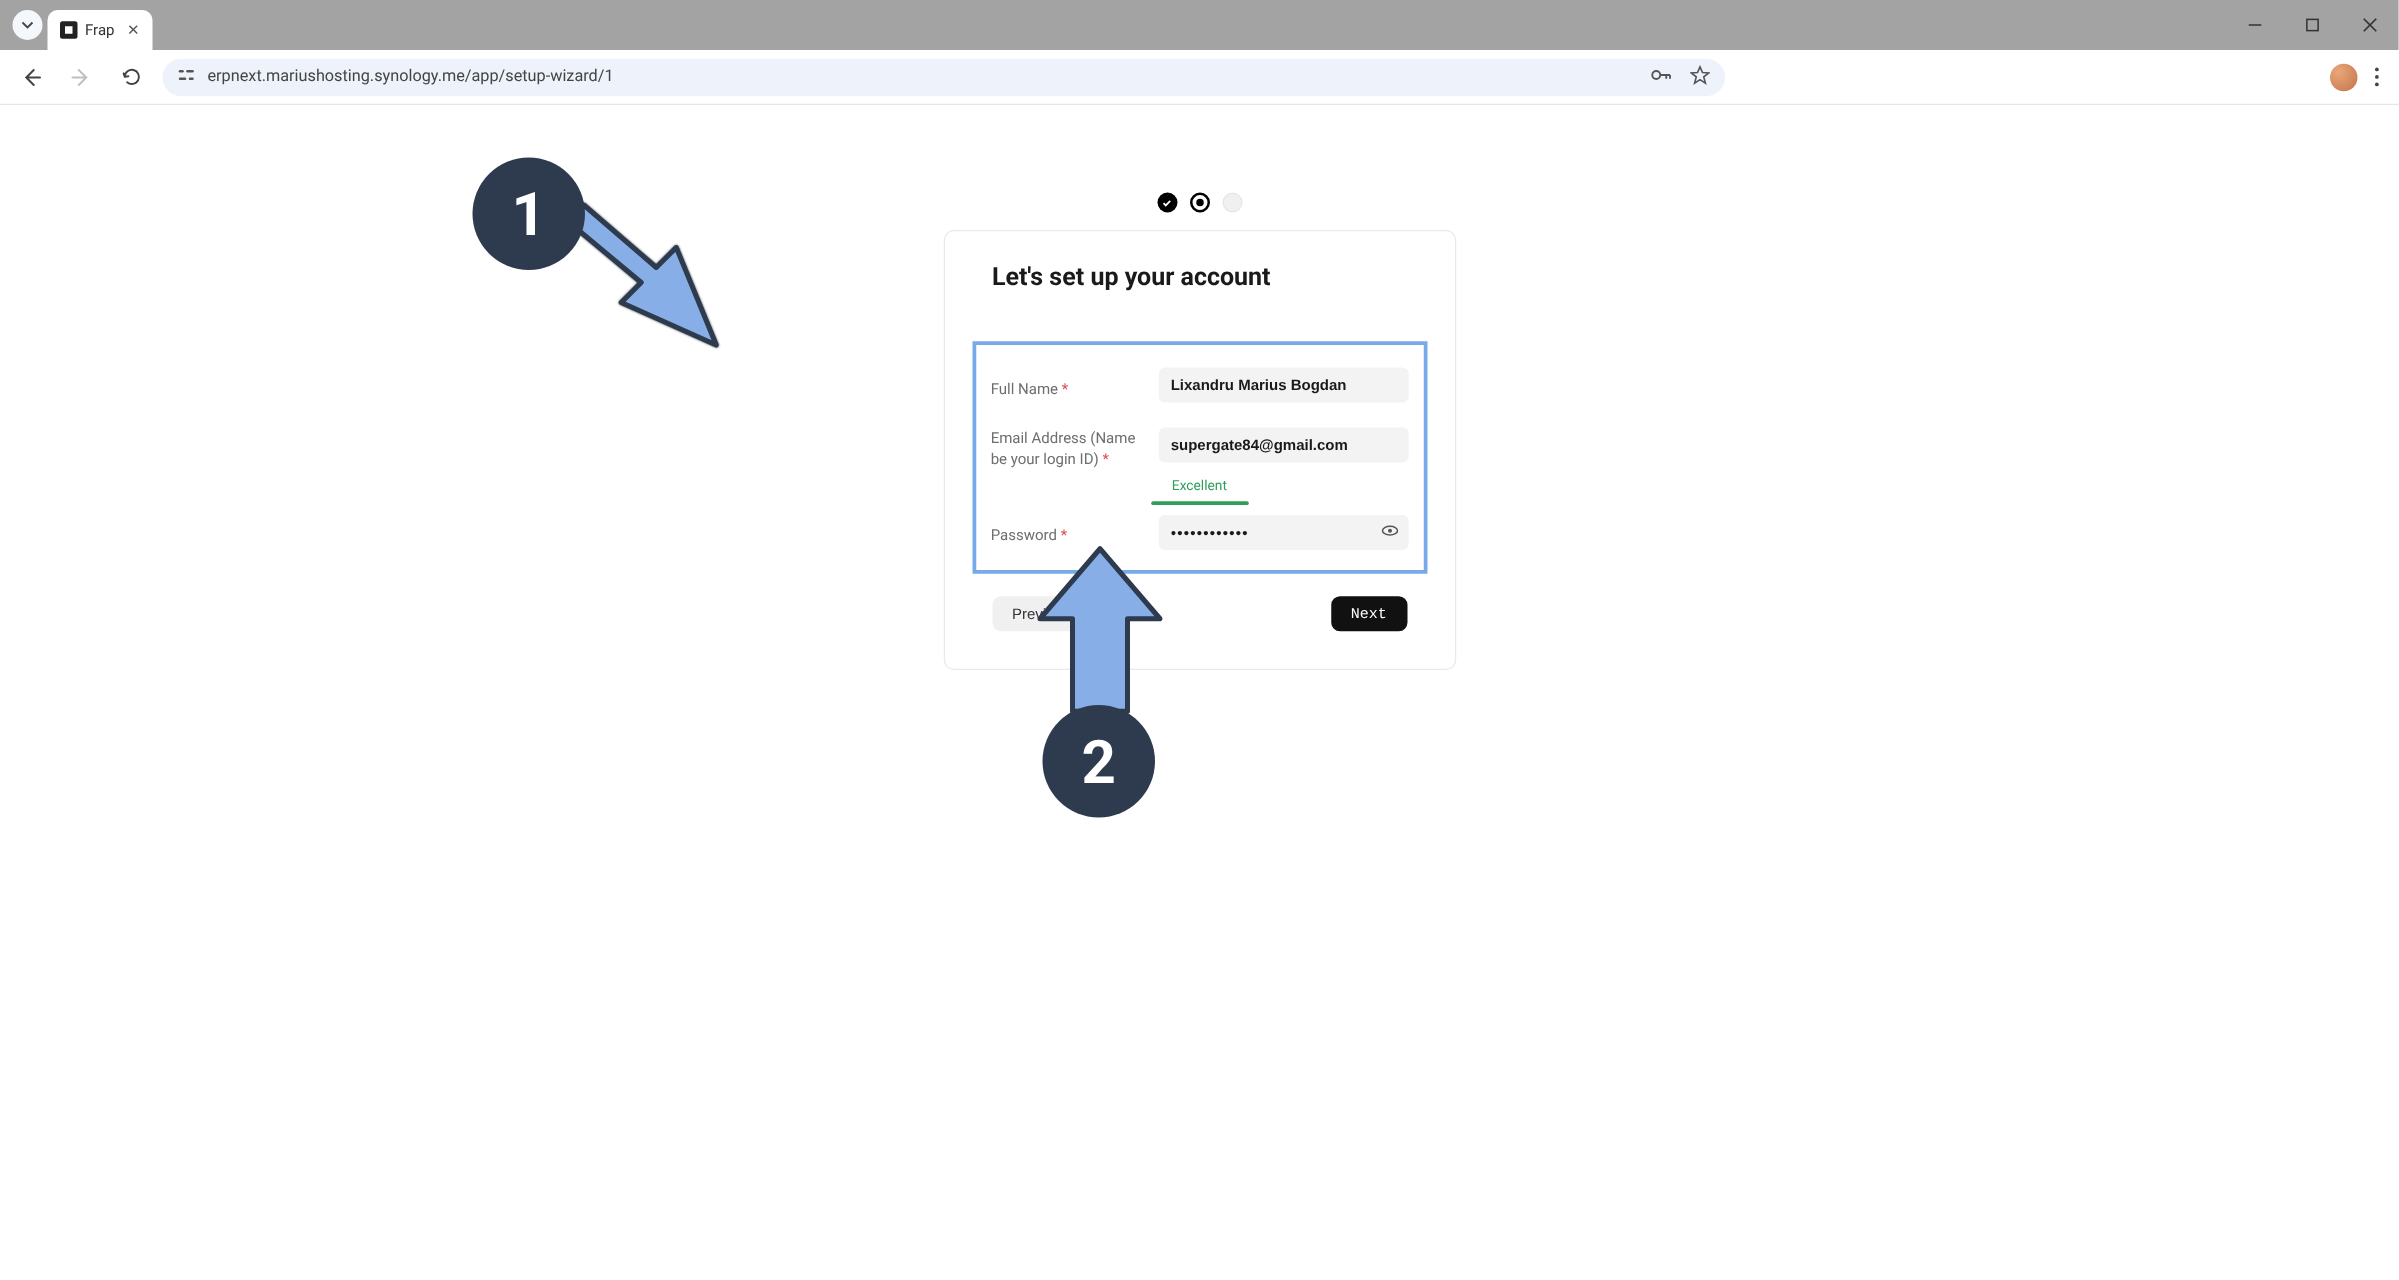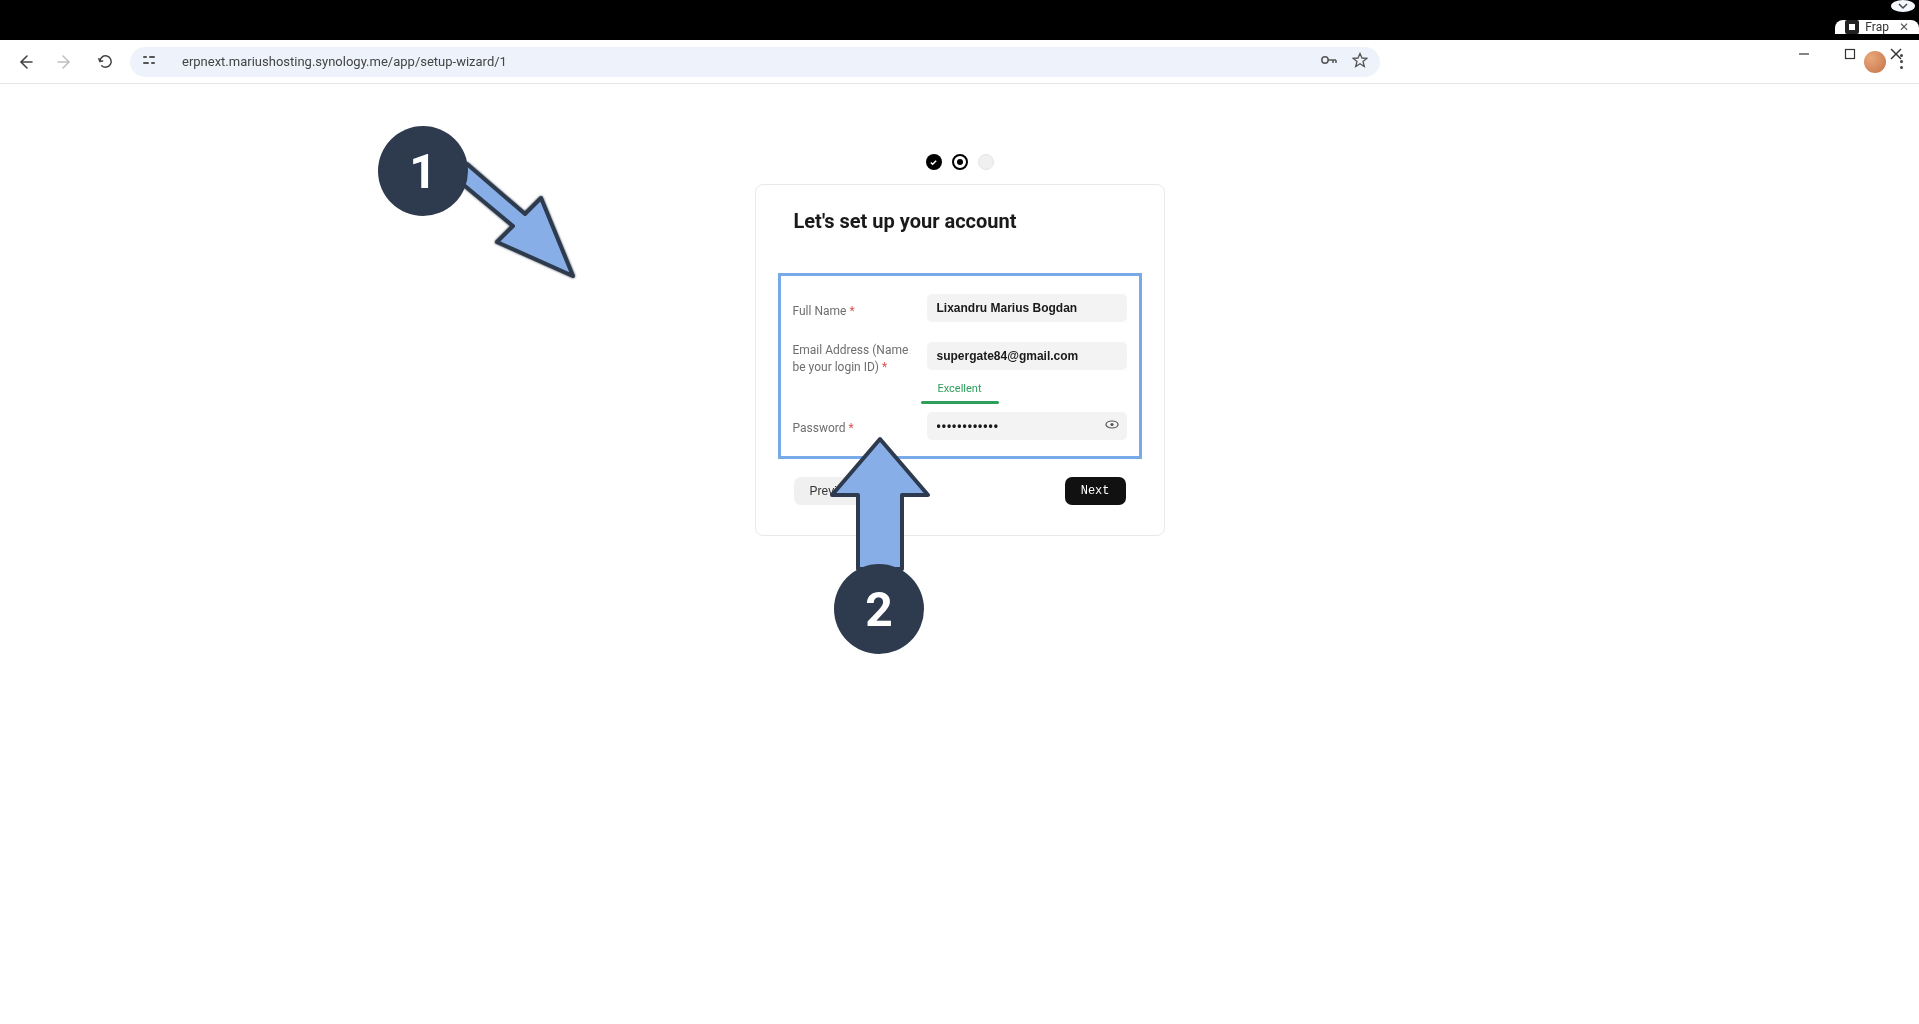--- a/index.html
+++ b/index.html
@@ -7,25 +7,24 @@
     font-family: -apple-system, BlinkMacSystemFont, "Segoe UI", Roboto, Arial, sans-serif;
     background: #fff;
     width: 1919px;
     height: 1024px;
     overflow: hidden;
     position: relative;
   }
   
   .tabbar {
     height: 40px;
-    background: #000000;
+    background: #a3a3a3;
     display: flex;
     align-items: flex-end;
     padding-left: 6px;
-    flex-direction: column;
   }
   .tab-dropdown {
     width: 24px; height: 24px;
     border-radius: 50%;
     background: #f4f8fd;
     display: flex; align-items: center; justify-content: center;
     margin: 0 4px 8px 4px;
     cursor: pointer;
   }
   .tab {
@@ -80,21 +79,21 @@
   .nav-icon.disabled { color: #b8b8b8; cursor: default; }
   .omnibox {
     flex: 1;
     max-width: 1250px;
     height: 30px;
     background: #eef3fb;
     border-radius: 15px;
     display: flex;
     align-items: center;
     padding: 0 12px;
-    gap: 26px;
+    gap: 10px;
   }
   .omnibox .site-icon { font-size: 13px; color: #555; }
   .omnibox .url { font-size: 13px; color: #444; flex: 1; }
   .omnibox .right-icons { display: flex; align-items: center; gap: 14px; color: #555; }
   .right-tools {
     display: flex; align-items: center; gap: 14px; margin-left: auto; padding-right: 6px;
   }
   .avatar {
     width: 22px; height: 22px; border-radius: 50%;
     background: radial-gradient(circle at 30% 30%, #e9a77a, #c5734a);

